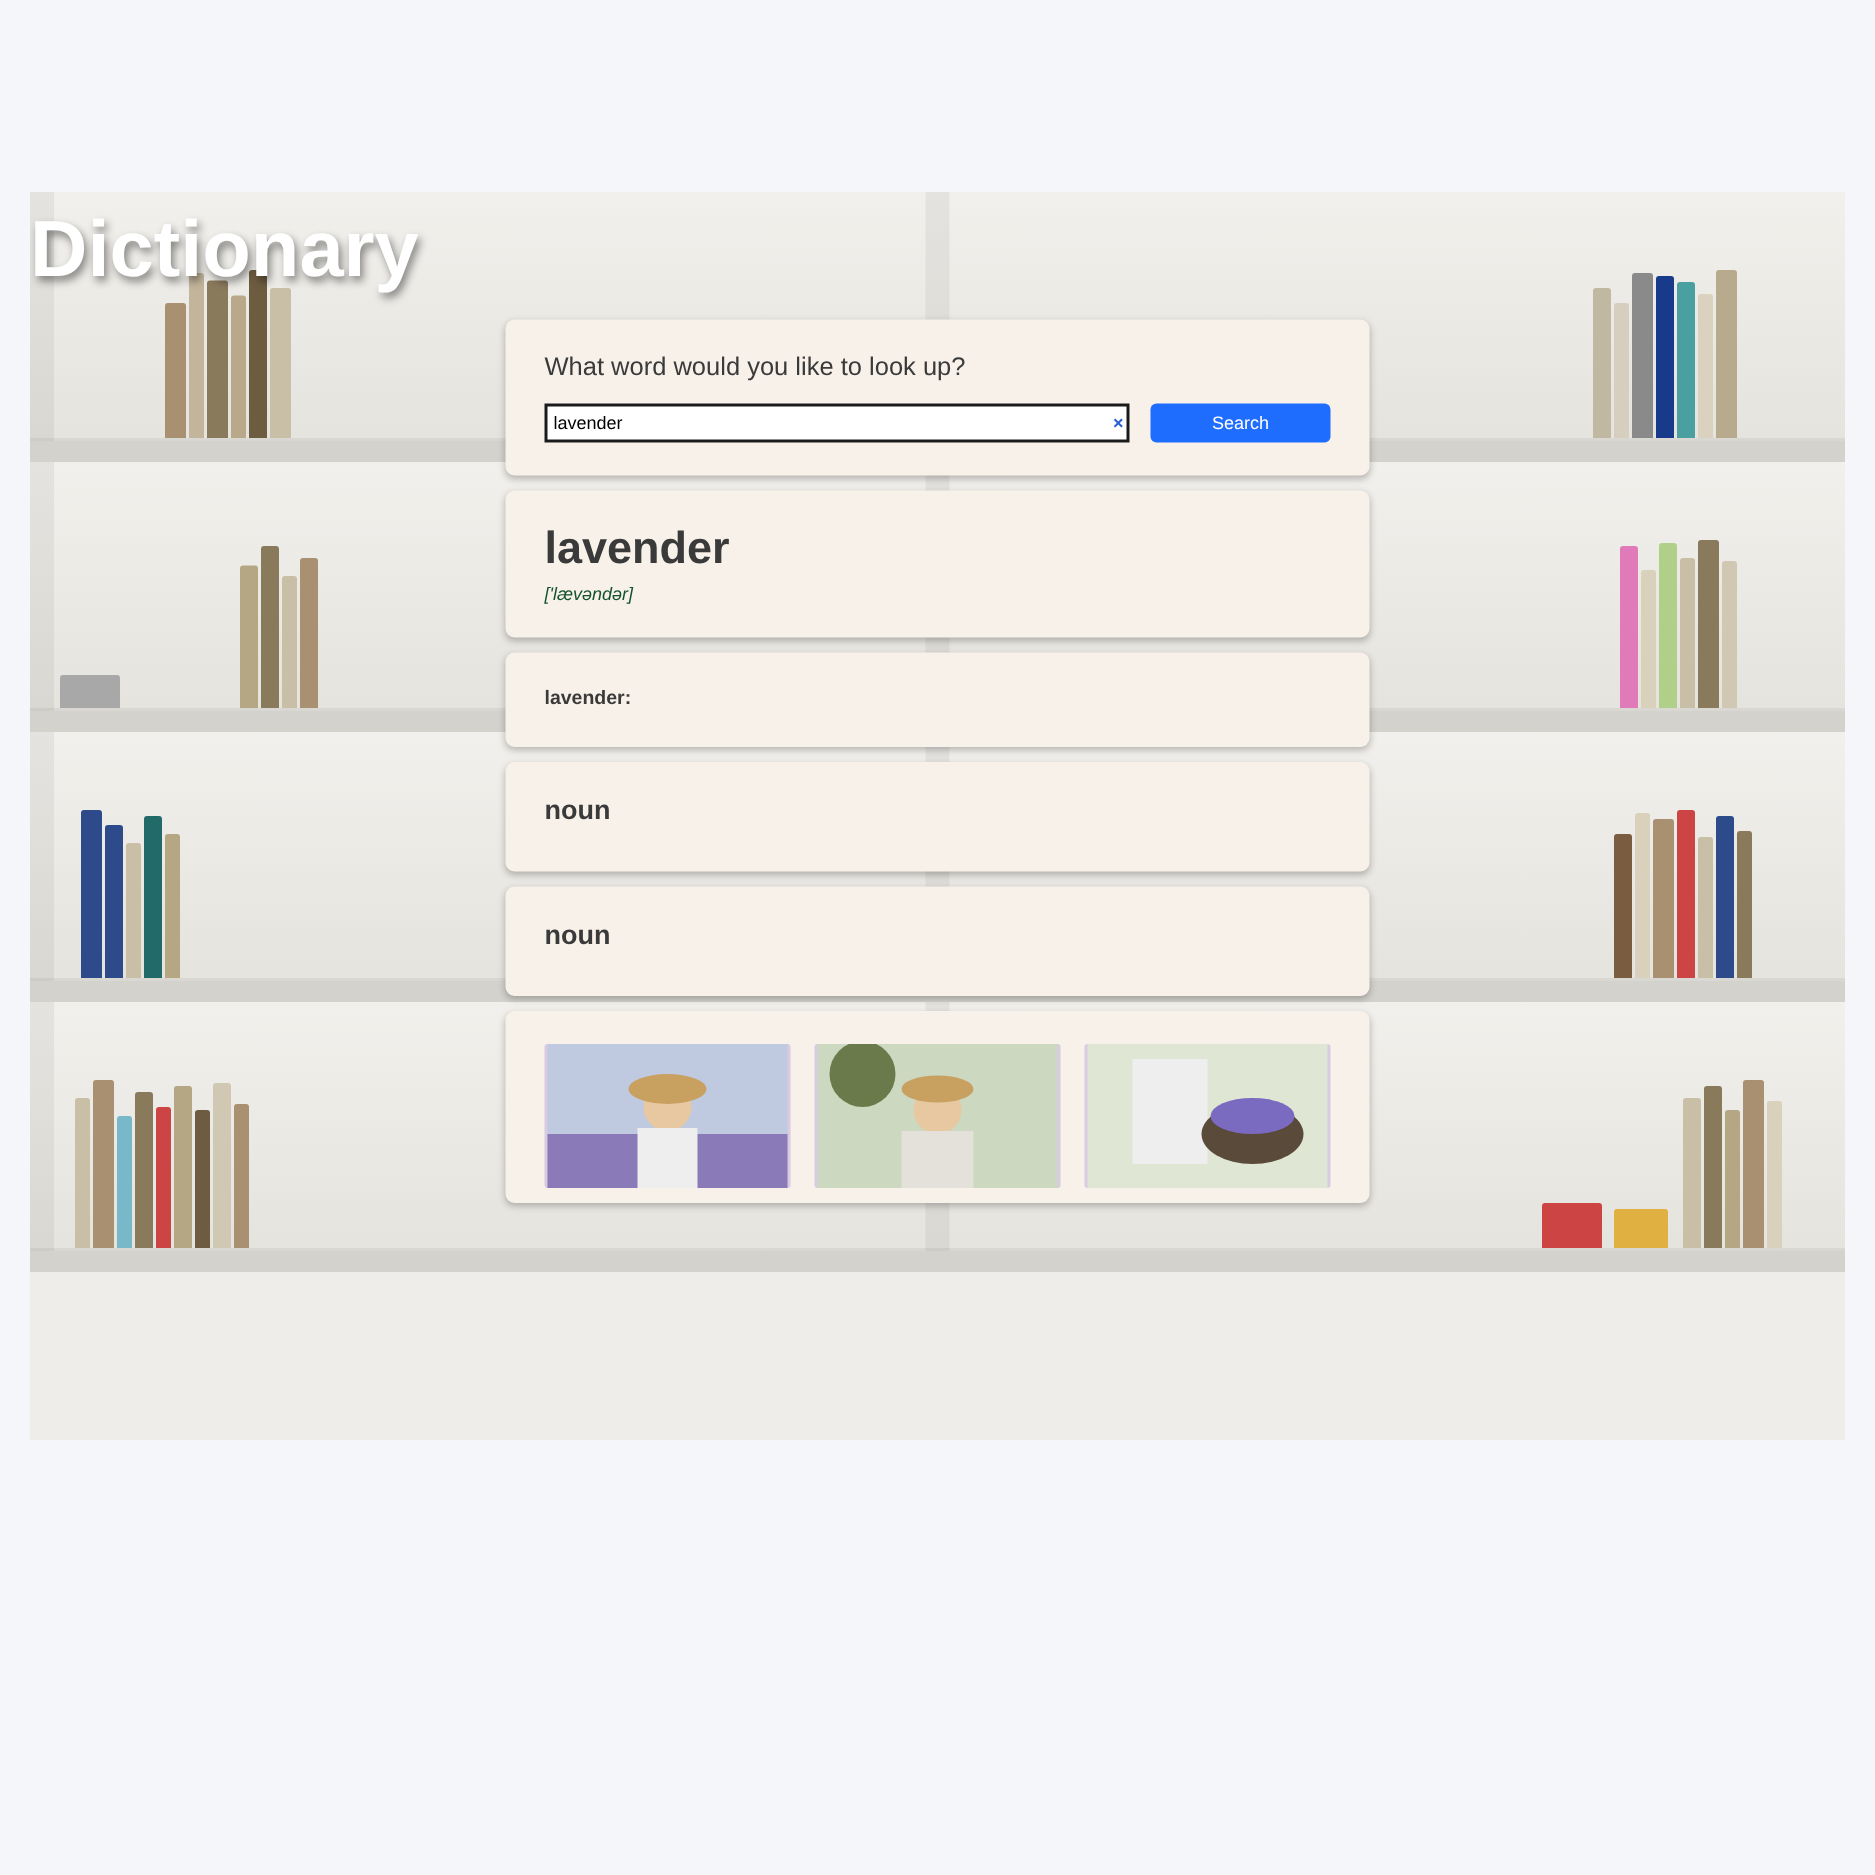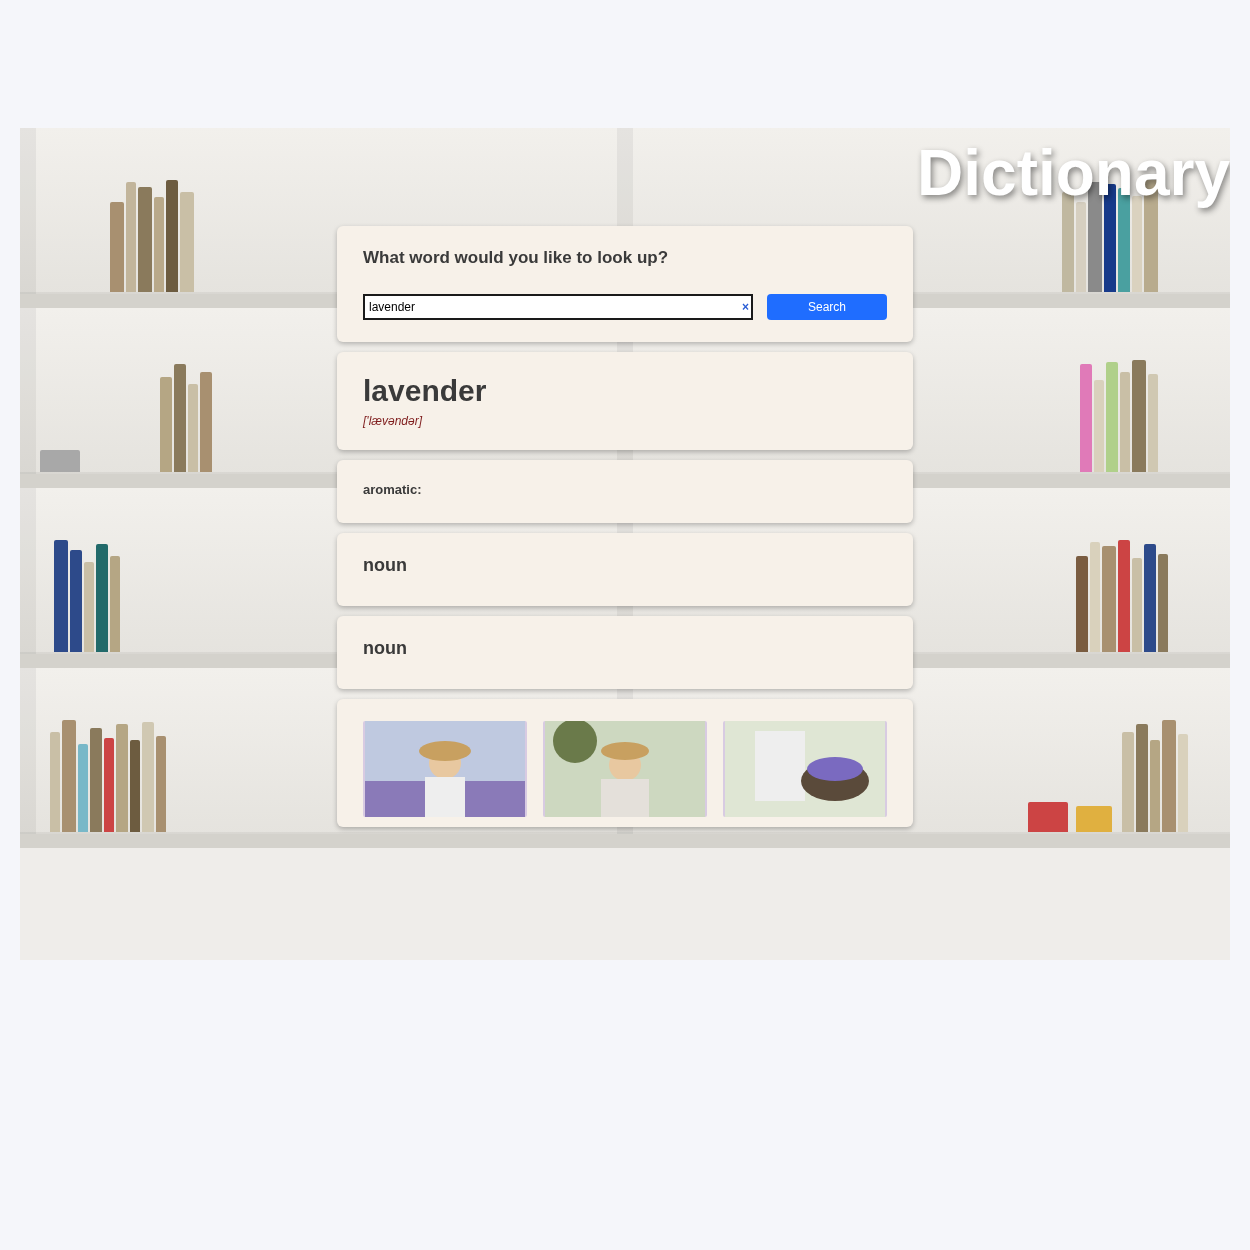--- a/index.html
+++ b/index.html
@@ -49,22 +49,22 @@
     align-items: flex-end;
   }
   .books span {
     display: inline-block;
     height: 100%;
     margin-right: 2px;
     border-radius: 2px 2px 0 0;
   }
   .title {
     position: relative;
-    text-align: right;
-    font-size: 64px;
+    text-align: left;
+    font-size: 53px;
     font-weight: 700;
     color: #ffffff;
     padding-top: 8px;
     text-shadow: 2px 3px 6px rgba(0,0,0,0.45);
     z-index: 2;
   }
   .col {
     position: relative;
     width: 576px;
     margin: 16px auto 0 auto;
@@ -73,22 +73,22 @@
   .card {
     background: #f7f1e9;
     border-radius: 6px;
     box-shadow: 0 2px 5px rgba(0,0,0,0.25);
     padding: 22px 26px;
     margin-bottom: 10px;
     font-size: 14px;
   }
   .prompt {
     font-size: 17px;
-    font-weight: 700;
-    margin-bottom: 26px;
+    font-weight: 400;
+    margin-bottom: 14px;
   }
   .search-row {
     display: flex;
     gap: 14px;
     align-items: center;
   }
   .search-wrap {
     position: relative;
     flex: 1;
   }
@@ -123,21 +123,21 @@
   }
   .word-title {
     font-size: 30px;
     font-weight: 700;
     color: #3a3a3a;
   }
   .phonetic {
     font-size: 12px;
     font-style: italic;
     margin-top: 6px;
-    color: #7f1d1d;
+    color: #14532d;
   }
   .pos {
     font-size: 18px;
     font-weight: 700;
     margin-bottom: 8px;
   }
   .defline { font-size: 13px; margin-bottom: 10px; }
   .defline b { font-weight: 700; }
   .synhead { font-size: 13px; font-weight: 700; margin-bottom: 4px; }
   ul.syn { list-style: disc; padding-left: 34px; font-size: 13px; }
@@ -257,21 +257,21 @@
         <button class="search-btn">Search</button>
       </div>
     </div>
 
     <div class="card">
       <div class="word-title">lavender</div>
       <div class="phonetic">['lævəndər]</div>
     </div>
 
     <div class="card">
-      <div class="synhead">aromatic:</div>
+      <div class="synhead">lavender:</div>
     </div>
 
     <div class="card">
       <div class="pos">noun</div>
     </div>
 
     <div class="card">
       <div class="pos">noun</div>
     </div>
 

